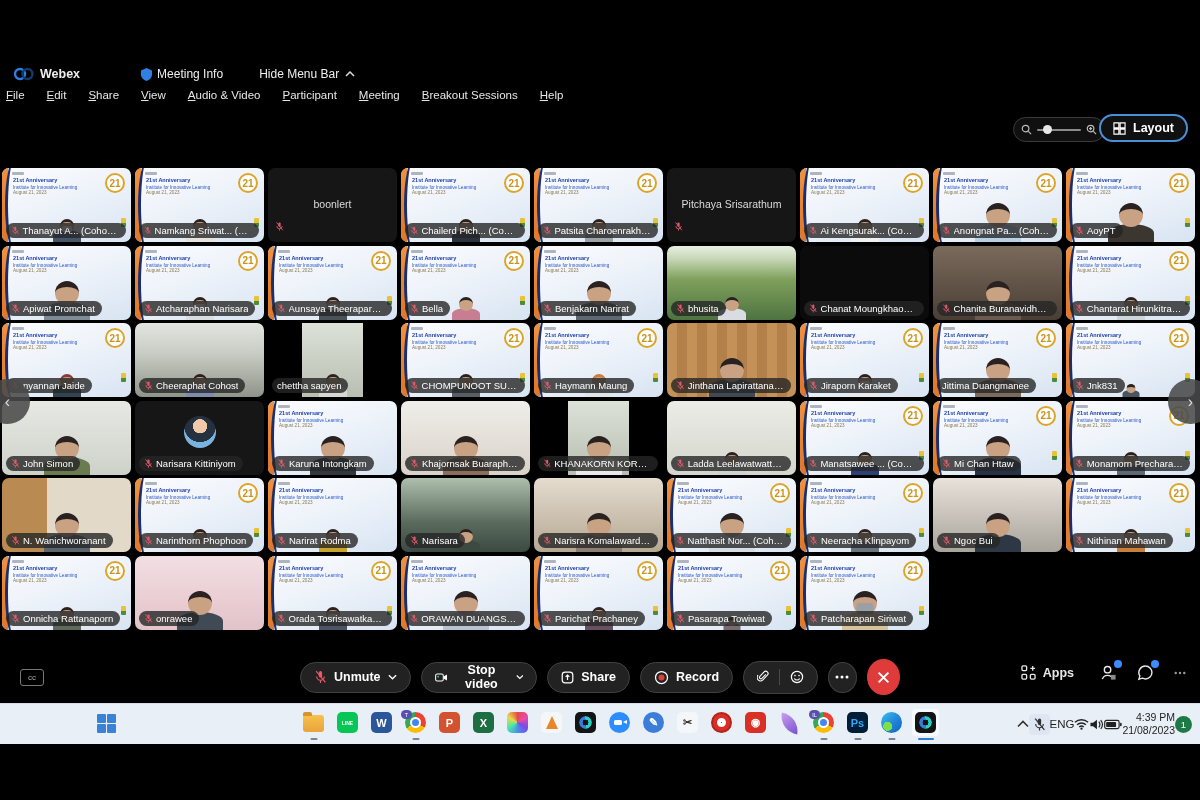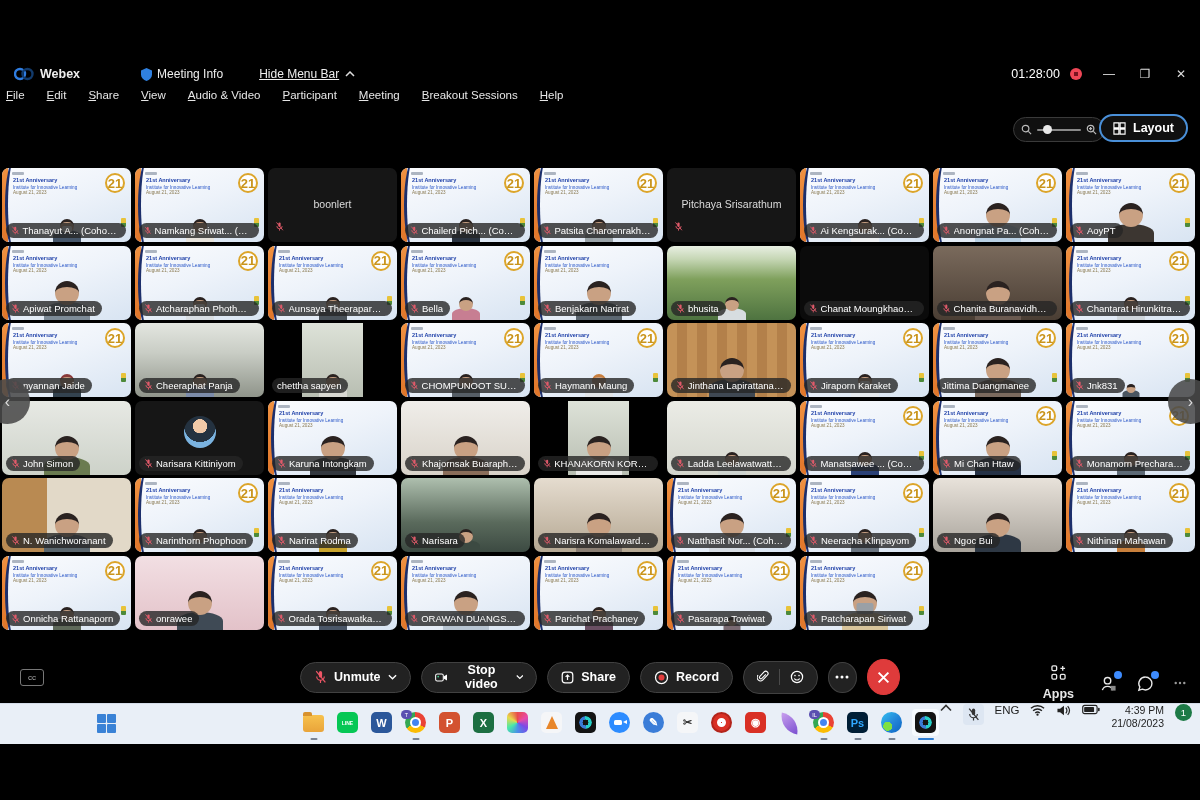--- a/index.html
+++ b/index.html
@@ -3,21 +3,21 @@
 <meta charset="utf-8">
 <style>
   html,body{margin:0;padding:0;background:#000;}
   .screen{position:relative;width:1200px;height:800px;background:#000;overflow:hidden;
           font-family:"Liberation Sans",sans-serif;-webkit-font-smoothing:antialiased;}
   
   .titlebar{position:absolute;top:60px;left:0;right:0;height:28px;display:flex;align-items:center;color:#eee;}
   .wxlogo{margin-left:14px;display:inline-flex;}
   .brand{font-weight:bold;font-size:12.5px;margin-left:6px;}
   .minfo{display:inline-flex;align-items:center;gap:5px;margin-left:34px;font-size:12px;padding-left:27px;}
-  .hidemenu{display:inline-flex;align-items:center;gap:6px;margin-left:36px;font-size:12px;text-decoration:underline;}
+  .hidemenu{display:inline-flex;align-items:center;gap:6px;margin-left:36px;font-size:12px;}
   .tb-right{position:absolute;right:10px;top:0;height:28px;display:flex;align-items:center;gap:18px;}
   .timer{font-size:12.5px;color:#fff;}
   .recdot{width:12px;height:12px;border-radius:50%;background:radial-gradient(circle,#7a1320 0 28%,#ef4656 30% 100%);display:inline-block;margin-left:-8px;}
   .winbtn{color:#ddd;font-size:12px;width:18px;text-align:center;cursor:default;}
   
   .menubar{position:absolute;top:89px;left:0;right:0;height:18px;display:flex;gap:22px;padding-left:6px;}
   .menubar span{color:#e6e6e6;font-size:11.5px;}
   .menubar u{text-decoration:underline;}
   
   .zoomctl{position:absolute;top:117px;right:95px;width:92px;height:25px;border:1px solid #3a3a3a;border-radius:13px;
@@ -32,21 +32,21 @@
   .tile{position:relative;border-radius:7px;overflow:hidden;background:#101010;}
   .t-anniv{background:linear-gradient(160deg,#fbfcfe 0%,#eef3fa 45%,#d8e4f2 100%);}
   .stripe{position:absolute;left:0;top:0;bottom:0;width:6px;background:linear-gradient(180deg,#f09140,#e0762a);}
   .curve{position:absolute;left:3px;top:-10px;bottom:-10px;width:18px;border-left:3px solid #1d2f6b;border-radius:50%;}
   .minilogo{position:absolute;top:4px;left:10px;width:12px;height:3px;background:#9aa4b2;opacity:.8;border-radius:1px;}
   .annivtext{position:absolute;top:9px;left:11px;line-height:1.25;transform:scale(.92);transform-origin:0 0;}
   .annivtext b{display:block;font-size:6px;color:#1d3fa8;}
   .annivtext i{display:block;font-style:normal;font-size:5px;color:#2a57c8;}
   .annivtext em{display:block;font-style:normal;font-size:5px;color:#8a7a52;}
   .badge21{position:absolute;top:5px;right:6px;width:16px;height:16px;border:2px solid #dca52a;border-radius:50%;
-           background:rgba(255,255,255,.9);color:#c9941c;font-size:13px;font-weight:bold;display:flex;align-items:center;justify-content:center;}
+           background:rgba(255,255,255,.9);color:#c9941c;font-size:10px;font-weight:bold;display:flex;align-items:center;justify-content:center;}
   .miniflag{position:absolute;right:5px;bottom:15px;width:5px;height:9px;background:linear-gradient(180deg,#e8c33a 60%,#4d8a3a 60%);border-radius:1px;}
   .t-dark{background:#161616;}
   .t-pillar{background:#000;}
   .pillarcol{position:absolute;left:26%;width:48%;top:0;bottom:0;background:linear-gradient(180deg,#dde2d8,#b8beb2);}
   .avatar{position:absolute;left:50%;top:42%;transform:translate(-50%,-50%);width:32px;height:32px;border-radius:50%;
           background:radial-gradient(circle at 50% 32%,#f0c9a8 0 26%,#243240 27% 58%,#7ab3e0 59%);}
   
   .bg-outdoor{background:linear-gradient(180deg,#e8efe2 0%,#c5d6b4 18%,#7fa05c 45%,#4e7340 100%);}
   .bg-dim{background:linear-gradient(180deg,#7a6a5c,#4a3e34);}
   .bg-office{background:linear-gradient(180deg,#e3e6e0 0%,#c9cdc5 40%,#8f948a 100%);}
@@ -78,21 +78,21 @@
   .ctrlbar{position:absolute;top:656px;left:0;right:0;height:44px;}
   .ccicon{position:absolute;left:20px;top:13px;width:22px;height:15px;border:1.5px solid #777;border-radius:3px;
           color:#aaa;font-size:8px;display:flex;align-items:center;justify-content:center;}
   .pillrow{position:absolute;left:50%;top:3px;transform:translateX(-50%);display:flex;align-items:center;gap:10px;}
   .pill{height:31px;border-radius:16px;background:#222;border:1px solid #414141;color:#fff;font-size:12.5px;font-weight:bold;
         display:inline-flex;align-items:center;gap:7px;padding:0 13px;}
   .roundbtn{width:31px;height:31px;border-radius:50%;background:#222;border:1px solid #414141;display:inline-flex;align-items:center;justify-content:center;}
   .leave{background:#df3b3b;border-color:#df3b3b;width:36px;height:36px;}
   .vsep{width:1px;height:16px;background:#4a4a4a;}
   .rightcluster{position:absolute;right:14px;top:8px;display:flex;align-items:center;gap:20px;color:#e8e8e8;}
-  .appsbtn{display:inline-flex;align-items:center;gap:7px;background:none;border:none;color:#e8e8e8;font-size:12.5px;font-weight:bold;flex-direction:column;}
+  .appsbtn{display:inline-flex;align-items:center;gap:7px;background:none;border:none;color:#e8e8e8;font-size:12.5px;font-weight:bold;}
   .traybtn{position:relative;display:inline-flex;}
   .bluedot{position:absolute;top:-4px;right:-5px;width:8px;height:8px;border-radius:50%;background:#3d8bfd;}
   
   .taskbar{position:absolute;top:703px;left:0;width:1200px;height:40px;background:#e9eff7;border-top:1px solid #d4dce8;}
   .startbtn{position:absolute;left:96px;top:9px;}
   .searchbox{position:absolute;left:128px;top:7px;width:166px;height:26px;background:#fdfdfe;border:1px solid #d0d7e2;
              border-radius:14px;display:flex;align-items:center;gap:8px;padding:0 12px;box-sizing:border-box;color:#555;font-size:12px;}
   .sglass{width:9px;height:9px;border:1.6px solid #444;border-radius:50%;position:relative;flex:0 0 auto;}
   .sglass::after{content:"";position:absolute;left:8px;top:8px;width:5px;height:1.6px;background:#444;transform:rotate(45deg);transform-origin:0 0;}
   .appsrow{position:absolute;left:302px;top:8px;display:flex;gap:11px;}
@@ -117,21 +117,21 @@
   .ic-zoom i{position:absolute;left:5px;top:8px;width:8px;height:5px;border-radius:1.5px;background:#fff;}
   .ic-zoom i::after{content:"";position:absolute;left:8.5px;top:0;width:0;height:0;border-top:2.5px solid transparent;border-bottom:2.5px solid transparent;border-right:4px solid #fff;}
   .ic-rec{position:relative;width:21px;height:21px;border-radius:50%;background:#d93025;border:2px solid #b3241b;box-sizing:border-box;}
   .ic-rec::after{content:"";position:absolute;inset:4px;border-radius:50%;background:#fff;border:3px solid #fff;box-sizing:border-box;
                  background:radial-gradient(circle,#d93025 0 40%,#fff 41%);}
   .ic-feather{width:19px;height:19px;margin-top:2px;background:linear-gradient(135deg,#c9a0ee,#7a4fd0);border-radius:0 100% 0 100%;transform:rotate(10deg);}
   .tbadge{position:absolute;top:-2px;left:-3px;min-width:9px;height:9px;border-radius:5px;background:#5a4fb0;color:#fff;
           font-size:5.5px;font-style:normal;display:flex;align-items:center;justify-content:center;padding:0 1px;}
   .underl{position:absolute;bottom:-4px;left:50%;transform:translateX(-50%);width:7px;height:2.5px;border-radius:2px;background:#7a8494;}
   .tapp.active .underl{width:16px;background:#2d7dd2;}
-  .tray{position:absolute;right:8px;top:0;height:40px;display:flex;align-items:flex-start;gap:11px;color:#1f1f1f;}
+  .tray{position:absolute;right:8px;top:0;height:40px;display:flex;align-items:center;color:#1f1f1f;}
   .micbox{background:#dde6f2;border-radius:4px;padding:3px 4px;display:flex;}
   .lang{font-size:11.5px;}
   .timeblock{text-align:right;font-size:10.5px;line-height:1.25;color:#1f1f1f;}
   .nbadge{width:17px;height:17px;border-radius:50%;background:#1d7a46;color:#fff;font-size:9.5px;display:flex;align-items:center;justify-content:center;}
 </style>
 </head>
 <body>
 
 <div class="screen">
 
@@ -147,27 +147,20 @@
       <svg width="11" height="13" viewBox="0 0 12 14">
           <path d="M6 0l6 2.5v4.5c0 3.4-2.5 5.8-6 7-3.5-1.2-6-3.6-6-7V2.5z" fill="#2f80e0"></path>
         </svg>
       <span>Meeting Info</span>
     </span>
     <span class="hidemenu">
       <span>Hide Menu Bar</span>
       <svg width="10" height="6" viewBox="0 0 10 6">
           <path d="M1 5l4-4 4 4" stroke="#ddd" stroke-width="1.5" fill="none"></path>
         </svg>
-    </span>
-    <span class="tb-right">
-      <span class="timer">01:28:00</span>
-      <i class="recdot"></i>
-      <span class="winbtn">—</span>
-      <span class="winbtn">❐</span>
-      <span class="winbtn">✕</span>
     </span>
   </div>
 
   <div class="menubar" id="menubar">
       <span><u>F</u>ile</span>
       <span><u>E</u>dit</span>
       <span><u>S</u>hare</span>
       <span><u>V</u>iew</span>
       <span><u>A</u>udio &amp; Video</span>
       <span><u>P</u>articipant</span>
@@ -401,21 +394,21 @@
         <i class="miniflag"></i>
         <i class="torso" style="width:28px;height:12px;background:#d9dee3"></i>
         <i class="head" style="width:14px;height:14px;bottom:9px;background:#c9a183;border-top:3px solid #2a2220"></i>
         <i class="fmask" style="width:10px;height:6px;bottom:10px;background:#f2f4f6"></i>
         <div class="plate">
           <svg width="9" height="11" viewBox="0 0 24 26">
             <rect x="9" y="2" width="6" height="12" rx="3" fill="#e05a6a"></rect>
             <path d="M5 12a7 7 0 0 0 14 0M12 19v5" stroke="#e05a6a" stroke-width="2.4" fill="none"></path>
             <path d="M4 2l17 21" stroke="#e05a6a" stroke-width="2.4"></path>
           </svg>
-          <span class="pname">Atcharaphan Phothong</span>
+          <span class="pname">Atcharaphan Narisara</span>
         </div>
       </div>
       <div class="tile t-anniv">
         <i class="stripe"></i>
         <i class="curve"></i>
         <i class="minilogo"></i>
         <span class="annivtext">
           <b>21st Anniversary</b>
           <i>Institute for Innovative Learning</i>
           <em>August 21, 2023</em>
@@ -556,21 +549,21 @@
       </div>
       <div class="tile bg-office">
         <i class="torso" style="width:28px;height:12px;background:#7c8caa"></i>
         <i class="head" style="width:14px;height:14px;bottom:9px;background:#c9a183;border-top:3px solid #2a2220"></i>
         <div class="plate">
           <svg width="9" height="11" viewBox="0 0 24 26">
             <rect x="9" y="2" width="6" height="12" rx="3" fill="#e05a6a"></rect>
             <path d="M5 12a7 7 0 0 0 14 0M12 19v5" stroke="#e05a6a" stroke-width="2.4" fill="none"></path>
             <path d="M4 2l17 21" stroke="#e05a6a" stroke-width="2.4"></path>
           </svg>
-          <span class="pname">Cheeraphat Panja</span>
+          <span class="pname">Cheeraphat Cohost</span>
         </div>
       </div>
       <div class="tile t-pillar">
         <i class="pillarcol"></i>
         <i class="torso" style="width:28px;height:12px;background:#d8d8d2"></i>
         <i class="head" style="width:14px;height:14px;bottom:9px;background:#c9a183;border-top:3px solid #2a2220"></i>
         <div class="plate">
           <span class="pname">chettha sapyen</span>
         </div>
       </div>

